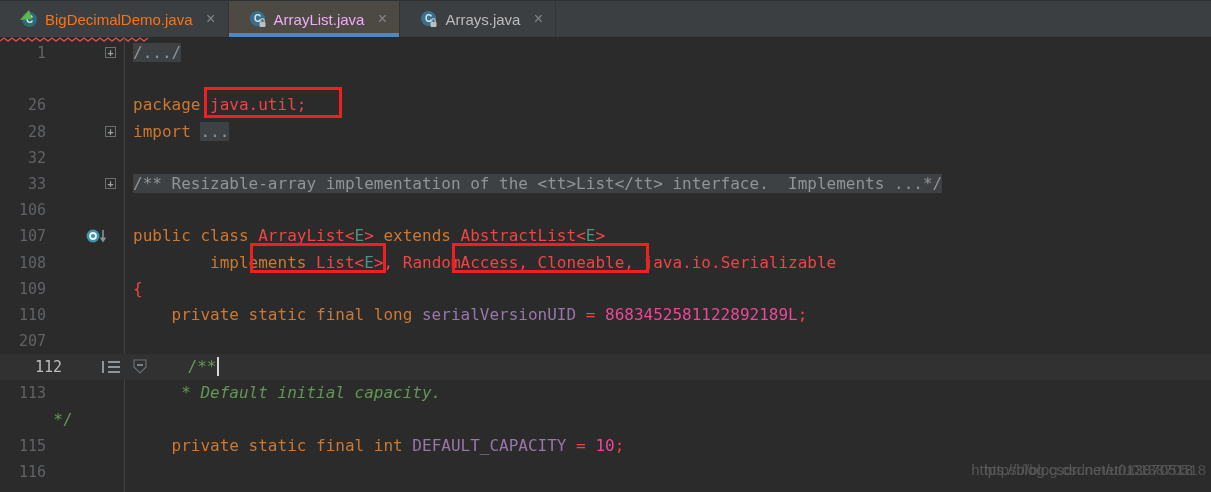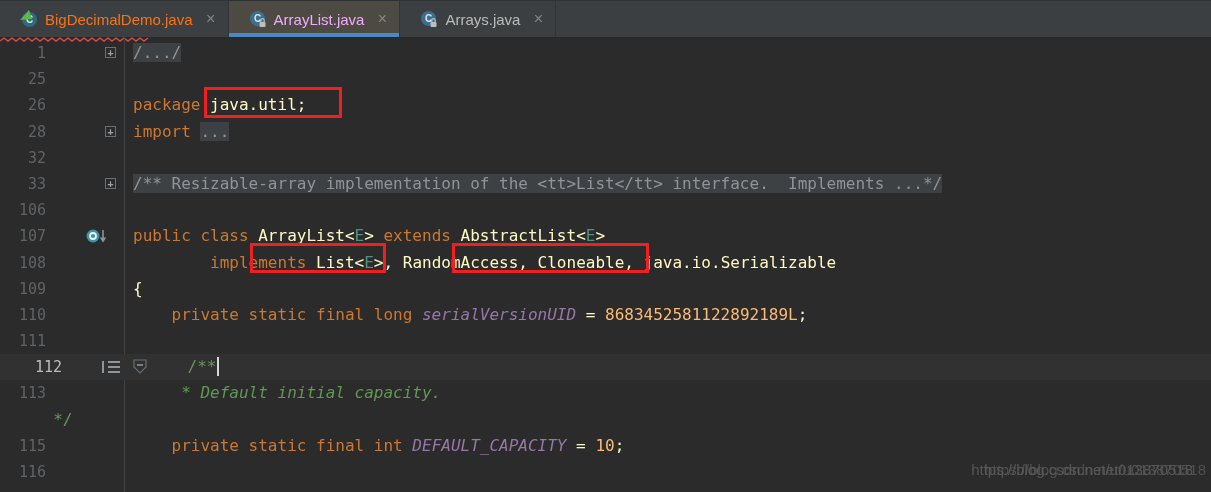--- a/index.html
+++ b/index.html
@@ -44,24 +44,24 @@
   .num {
     position:absolute; left:0; top:0; width:46px; text-align:right;
     font:15px "DejaVu Sans Mono", monospace; color:#606366; line-height:26.2px;
   }
   .row.current .num { color:#bcbcbc; }
   .code {
     font:16px "DejaVu Sans Mono", monospace; line-height:26.2px; white-space:pre;
     padding-left:5px; color:#a9b7c6; position:relative;
   }
   .kw   { color:#cc7832;text-align:right; }
-  .pl   { color:#fef9c3; }
+  .pl   { color:#ef4444; }
   .tp   { color:#4f9183; }
-  .fld  { color:#9876aa; font-style:italic; }
-  .num2 { color:#fdba74; }
+  .fld  { color:#9876aa; }
+  .num2 { color:#ec4899; }
   .doc  { color:#629755; }
   .doci { color:#629755; font-style:italic; }
   .fold { color:#8f9499; background:#3e4143; }
   .caret {
     display:inline-block; width:2px; height:19px; background:#d8d8d8;
     vertical-align:-4px; margin-left:1px;
   }
   
   .ic { position:absolute; }
   .ic-fold-plus {
@@ -139,23 +139,20 @@
     <div class="gutter-sep"></div>
     <div class="rows" id="rows">
         <div class="row">
           <div class="g">
             <span class="num">1</span>
             <div class="ic ic-fold-plus">+</div>
           </div>
           <div class="code"><span class="fold">/.../</span></div>
         </div>
         <div class="row">
-          <div class="g">
-            <span class="num">25</span>
-          </div>
           <div class="code"></div>
         </div>
         <div class="row">
           <div class="g">
             <span class="num">26</span>
           </div>
           <div class="code"><span class="kw">package </span><span class="pl">java.util;</span></div>
         </div>
         <div class="row">
           <div class="g">
@@ -208,21 +205,21 @@
           <div class="code"><span class="pl">{</span></div>
         </div>
         <div class="row">
           <div class="g">
             <span class="num">110</span>
           </div>
           <div class="code"><span class="pl">    </span><span class="kw">private static final long </span><span class="fld">serialVersionUID</span><span class="pl"> = </span><span class="num2">8683452581122892189L</span><span class="pl">;</span></div>
         </div>
         <div class="row">
           <div class="g">
-            <span class="num">111</span>
+            <span class="num">207</span>
           </div>
           <div class="code"></div>
         </div>
         <div class="row current">
           <div class="g">
             <span class="num">112</span>
             <div class="ic ic-lines">
               <div class="bar"></div>
               <div class="l" style="top:0"></div>
               <div class="l" style="top:5px"></div>

